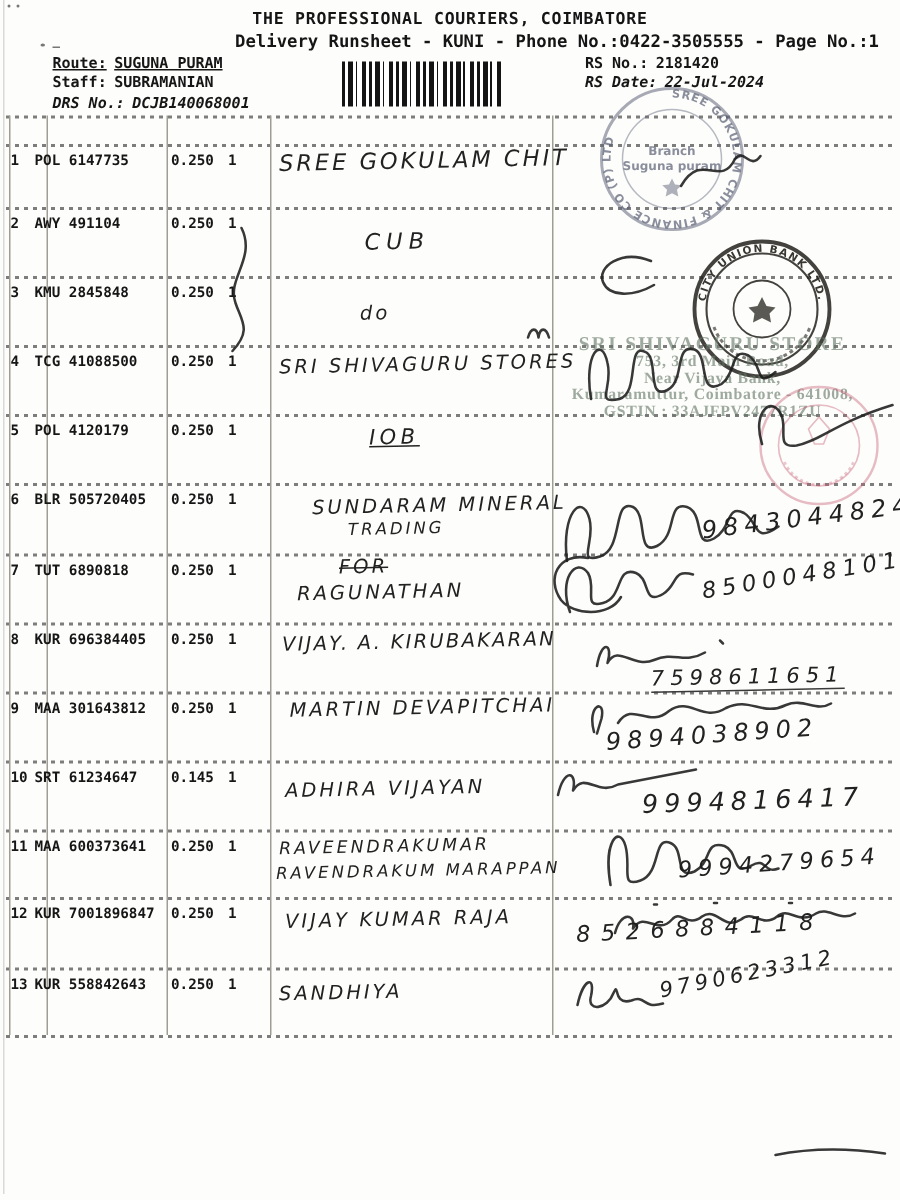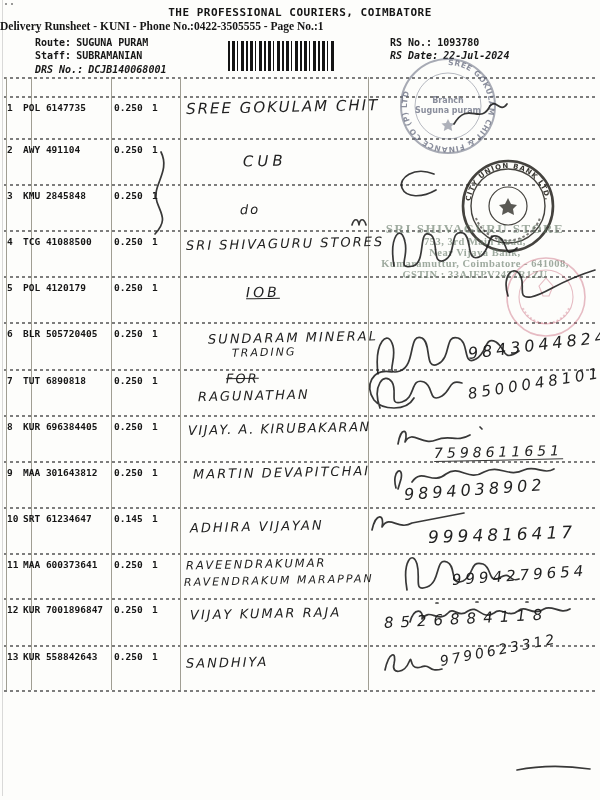--- a/index.html
+++ b/index.html
@@ -8,25 +8,25 @@
   
   .scan-edge{position:absolute;left:2px;top:0;width:1px;height:796px;background:rgba(90,90,90,.22);}
   .noise{position:absolute;background:#777;border-radius:50%;}
   .n1{left:5px;top:3px;width:2px;height:2px;}
   .n2{left:11px;top:3px;width:2px;height:2px;}
   .n3{left:27px;top:29px;width:3px;height:2px;}
   .n4{left:35px;top:31px;width:5px;height:1px;border-radius:0;}
   
   .title{position:absolute;left:0;right:0;top:6px;text-align:center;font-size:11px;font-weight:bold;
          color:#151515;letter-spacing:.5px;z-index:2;}
-  .subtitle{position:absolute;left:0;right:14px;top:20px;text-align:left;font-size:11.5px;font-weight:bold;
-         color:#151515;z-index:2;font-family:Liberation Serif, serif;}
+  .subtitle{position:absolute;left:0;right:14px;top:20px;text-align:right;font-size:11.5px;font-weight:bold;
+         color:#151515;z-index:2;}
   .meta{position:absolute;font-size:10px;font-weight:bold;color:#161616;white-space:nowrap;z-index:2;}
   .meta .lbl{margin-right:5px;}
-  .m-route{left:35px;top:37px;}
+  .m-route{left:35px;top:37px;text-decoration:underline;}
   .m-staff{left:35px;top:50px;}
   .m-drs{left:35px;top:64px;font-style:italic;}
   .m-rsno{left:390px;top:37px;}
   .m-rsdate{left:390px;top:50px;font-style:italic;}
   .barcode{position:absolute;left:228px;top:41px;width:106px;height:30px;z-index:2;
     background:repeating-linear-gradient(90deg,#141414 0 2px,#fff 2px 4px,#141414 4px 7px,#fff 7px 9px,
                #141414 9px 10px,#fff 10px 13px,#141414 13px 16px,#fff 16px 18px);}
   
   .dash-line{position:absolute;left:4px;width:592px;height:2px;z-index:1;opacity:.8;
     background:repeating-linear-gradient(90deg,#5d5d5d 0 3px,transparent 3px 6px);}
@@ -103,21 +103,21 @@
   <div class="noise n2"></div>
   <div class="noise n3"></div>
   <div class="noise n4"></div>
 
   <div class="title">THE PROFESSIONAL COURIERS, COIMBATORE</div>
   <div class="subtitle">Delivery Runsheet - KUNI - Phone No.:0422-3505555 - Page No.:1</div>
 
   <div class="meta m-route"><span class="lbl">Route:</span><span>SUGUNA PURAM</span></div>
   <div class="meta m-staff"><span class="lbl">Staff:</span><span>SUBRAMANIAN</span></div>
   <div class="meta m-drs"><span class="lbl">DRS No.:</span><span>DCJB140068001</span></div>
-  <div class="meta m-rsno"><span class="lbl">RS No.:</span><span>1093780</span></div>
+  <div class="meta m-rsno"><span class="lbl">RS No.:</span><span>2181420</span></div>
   <div class="meta m-rsdate"><span class="lbl">RS Date:</span><span>22-Jul-2024</span></div>
 
   <div class="barcode"></div>
 
   <div>
       <div class="dash-line" style="top: 77px;"></div>
       <div class="dash-line" style="top: 96px;"></div>
       <div class="dash-line" style="top: 138px;"></div>
       <div class="dash-line" style="top: 184px;"></div>
       <div class="dash-line" style="top: 230px;"></div>

